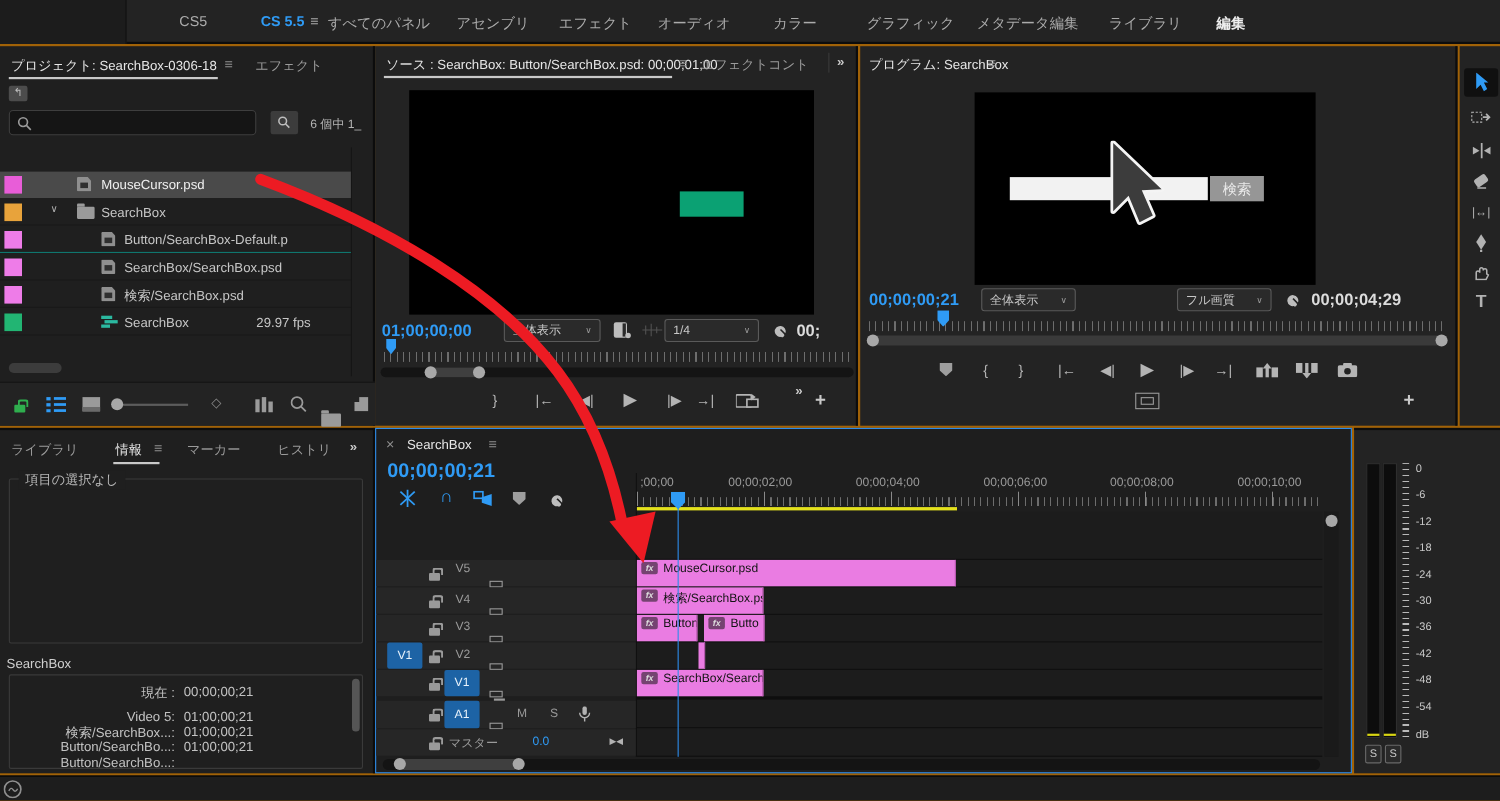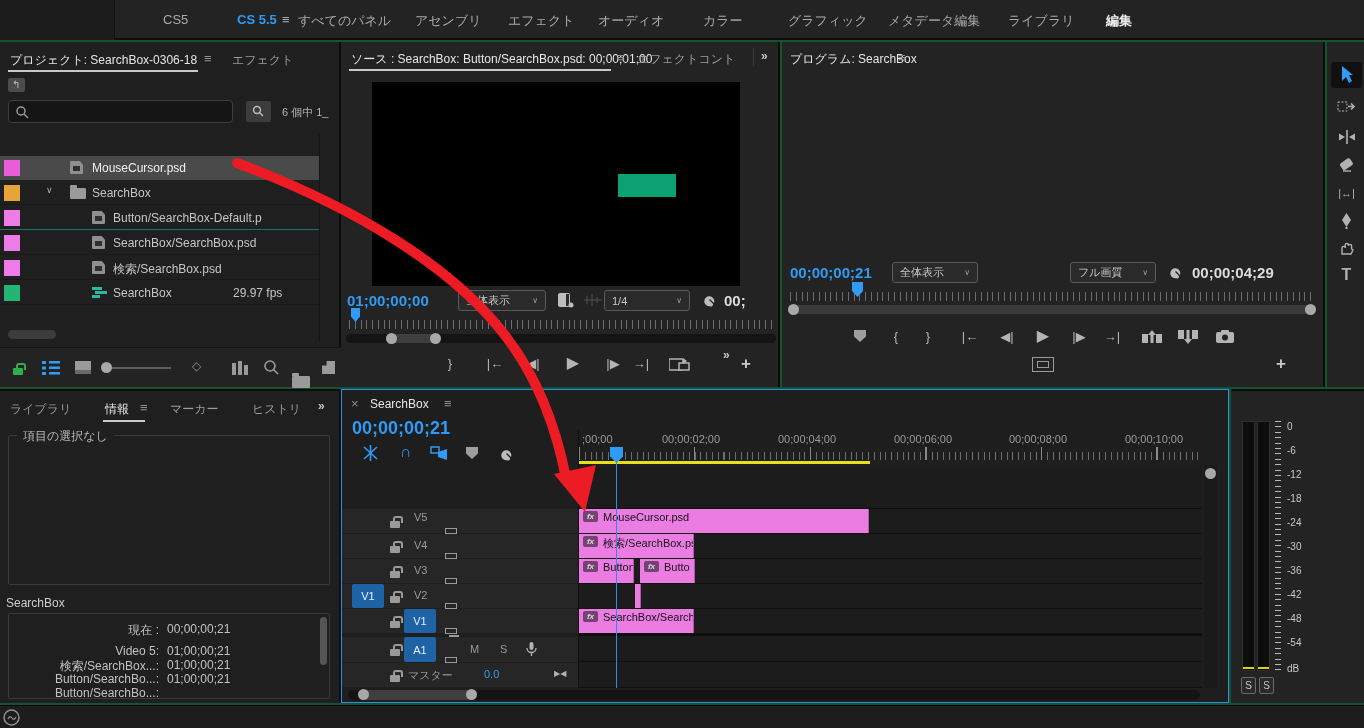--- a/index.html
+++ b/index.html
@@ -1,18 +1,18 @@
 <!DOCTYPE html>
 <html><head>
 <meta charset="utf-8">
 <style>
   * { margin:0; padding:0; box-sizing:border-box; }
   html,body { background:#0e0e0e; }
   body { font-family:"Liberation Sans","DejaVu Sans",sans-serif; }
-  #app { position:relative; width:1364px; height:728px; background:#14532d; overflow:hidden;
+  #app { position:relative; width:1364px; height:728px; background:#a16207; overflow:hidden;
          color:#c6c6c6; font-size:12px; }
   .abs { position:absolute; }
   .panel { position:absolute; background:#232323; }
   .tab { font-size:12px; color:#9b9b9b; white-space:nowrap; }
   .tab.active { color:#e6e6e6; }
   .underline { position:absolute; height:2px; background:#c9c9c9; }
   .ham { color:#8f8f8f; font-size:13px; }
   .tc-blue { color:#2f9bf5; font-weight:bold; }
   .tc-white { color:#dcdcdc; font-weight:bold; }
   .dropdown { position:absolute; background:#2a2a2a; border:1px solid #5a5a5a; border-radius:3px;
@@ -266,20 +266,28 @@
       <path d="M14 2 l4 3 -4 3" fill="#b4b4b4"></path>
     </svg>
     <span class="abs" style="left:382px;top:306px;color:#c9c9c9;font-weight:bold;">»</span>
     <span class="abs" style="left:400px;top:312px;color:#c9c9c9;font-size:17px;font-weight:bold;">+</span>
   </div>
 
   <div class="panel" style="left:782px;top:42px;width:543px;height:345px;border-right:2px solid #0c0c0c;">
     <div class="abs tab active" style="left:8px;top:9px;">プログラム: SearchBox</div>
     <span class="abs ham" style="left:116px;top:8px;">≡</span>
 
+    <div class="abs" style="left:104px;top:42px;width:310px;height:175px;background:#000;">
+      <div class="abs" style="left:32px;top:77px;width:180px;height:21px;background:#f2f2f2;"></div>
+      <div class="abs" style="left:214px;top:76px;width:49px;height:23px;background:#969696;color:#eaeaea;font-size:13px;display:flex;align-items:center;justify-content:center;">検索</div>
+      <svg class="abs" width="66" height="98" style="left:118px;top:44px;">
+        <polygon points="8,2 8,64 22,50 32,74 44,68 34,45 52,44" fill="#3c3c3c" stroke="#f4f4f4" stroke-width="5" stroke-linejoin="round"></polygon>
+        <polygon points="8,2 8,64 22,50 32,74 44,68 34,45 52,44" fill="#3c3c3c"></polygon>
+      </svg>
+    </div>
 
     <div class="abs tc-blue" style="left:8px;top:222px;font-size:15px;">00;00;00;21</div>
     <div class="dropdown" style="left:110px;top:220px;width:86px;">
       <span>全体表示</span>
       <span class="dd-arrow">∨</span>
     </div>
     <div class="dropdown" style="left:288px;top:220px;width:86px;">
       <span>フル画質</span>
       <span class="dd-arrow">∨</span>
     </div>

